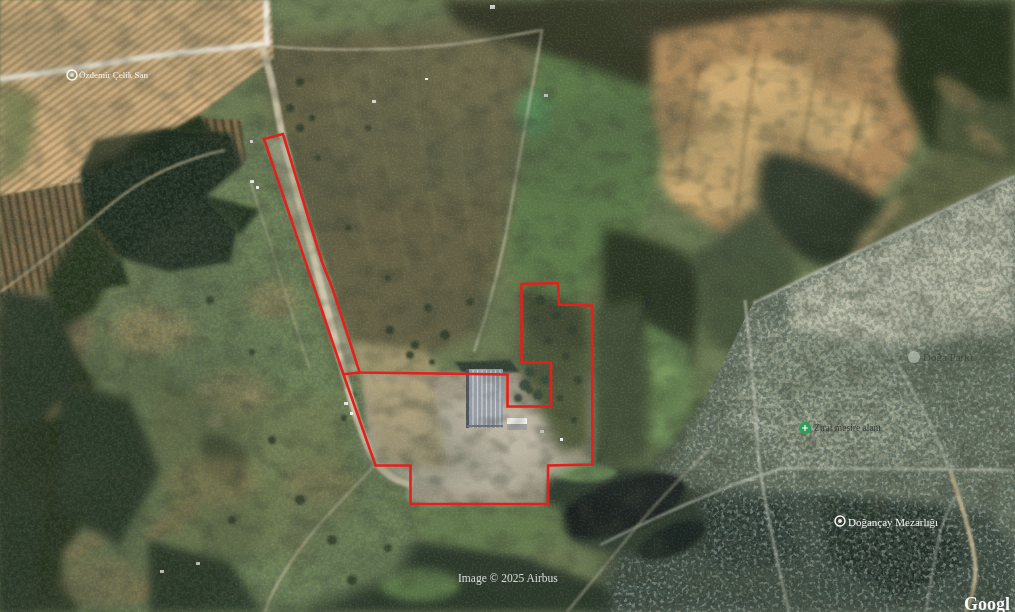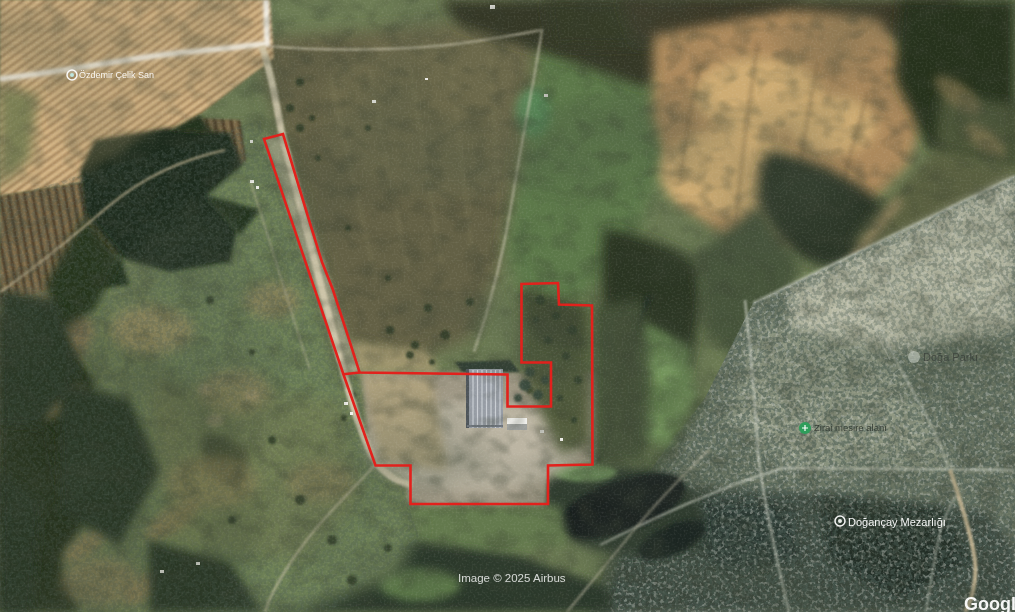--- a/index.html
+++ b/index.html
@@ -1,16 +1,16 @@
 <!DOCTYPE html>
 <html><head>
 <meta charset="utf-8">
 <style>
 html,body{margin:0;padding:0;background:#000;}
-#map{position:relative;width:1015px;height:612px;overflow:hidden;font-family:Liberation Sans, sans-serif;}
+#map{position:relative;width:1015px;height:612px;overflow:hidden;font-family:Liberation Serif, serif;}
 </style>
 </head>
 <body>
 
 <div id="map">
 <svg width="1015" height="612" viewBox="0 0 1015 612">
 <defs>
 <filter id="b1" x="-20%" y="-20%" width="140%" height="140%">
           <feGaussianBlur stdDeviation="1"></feGaussianBlur>
         </filter>

